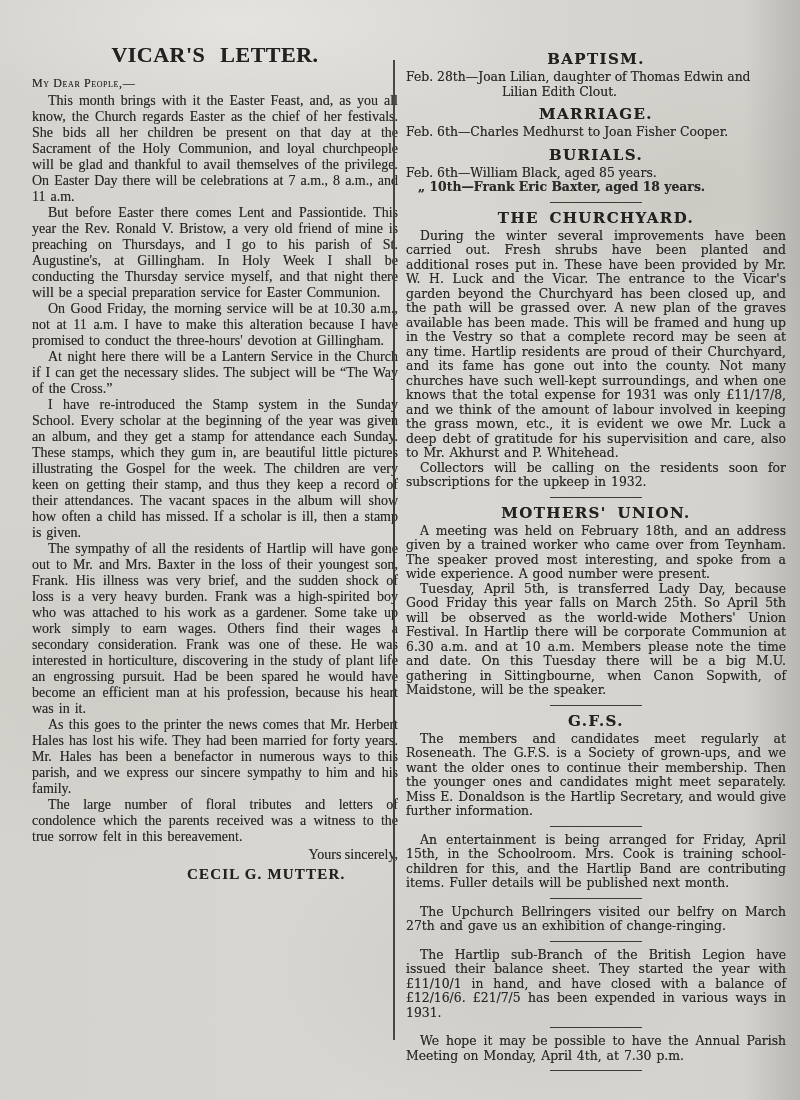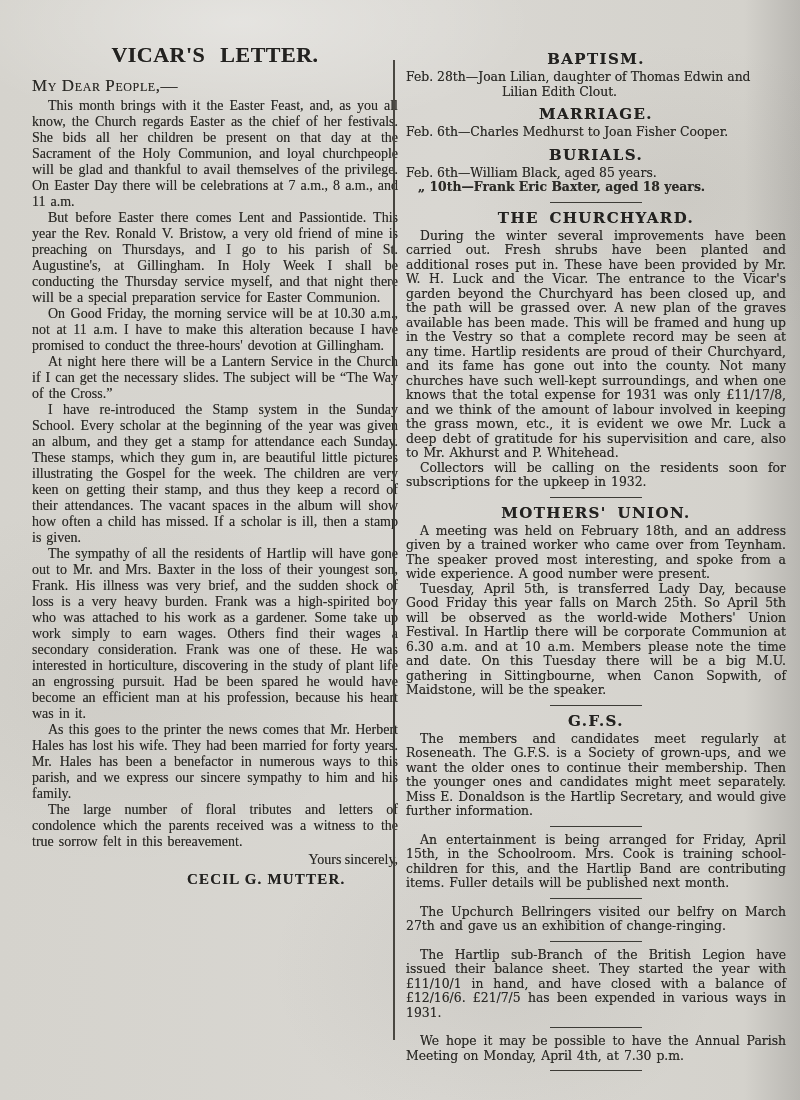--- a/index.html
+++ b/index.html
@@ -22,21 +22,21 @@
   
   .col-left{
     position:absolute;left:32px;top:42px;width:366px;font-family:Liberation Serif, serif;
   }
   .col-left h1{
     font-size:22px;font-weight:bold;text-align:center;
     letter-spacing:0.5px;word-spacing:9px;
     margin:0 0 8px 0;color:#232220;
   }
   .salutation{
-    font-variant:small-caps;font-size:17px;letter-spacing:0.6px;
+    font-variant:small-caps;font-size:12px;letter-spacing:0.6px;
     margin:0 0 2px 0;
   }
   .body-par{
     font-size:14px;line-height:16px;text-align:justify;
     text-indent:16px;margin:0;word-spacing:1.5px;
   }
   .valediction{
     font-size:14px;margin:2px 0 0 120px;text-align:right;
   }
   .signature{

